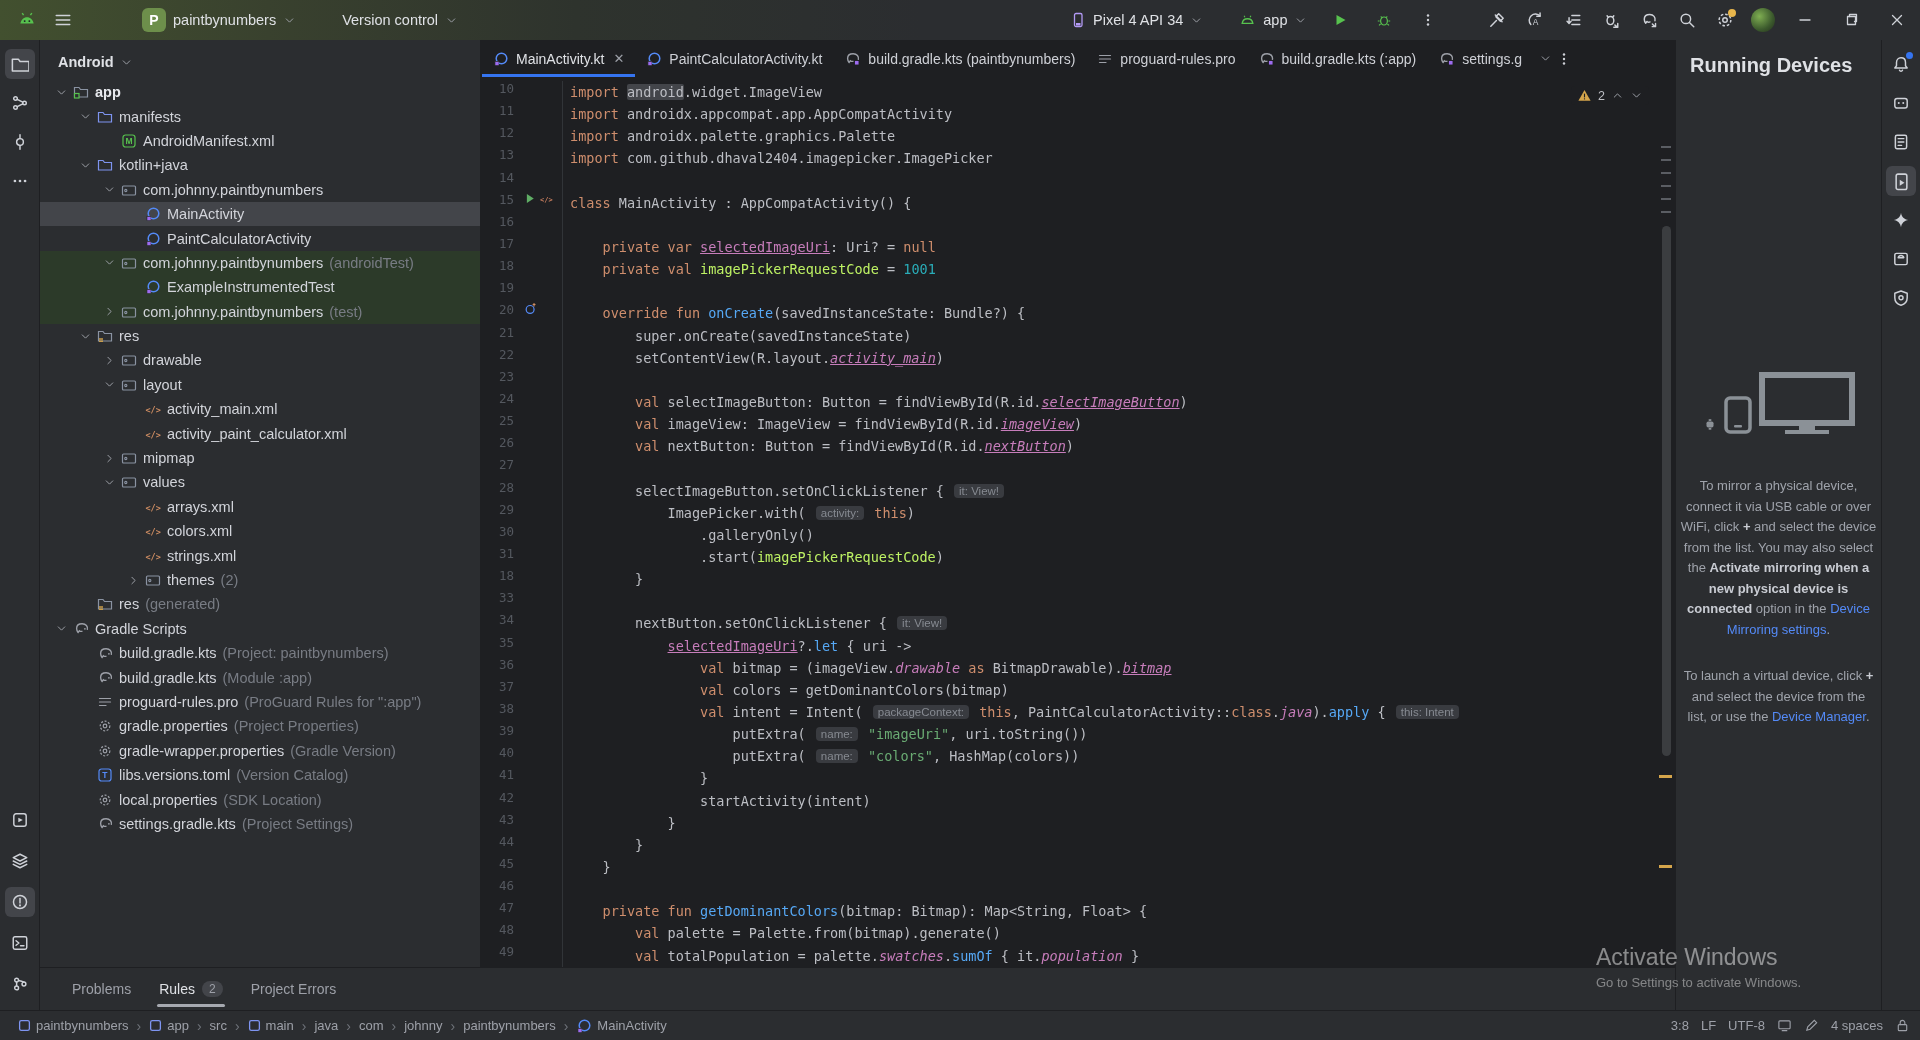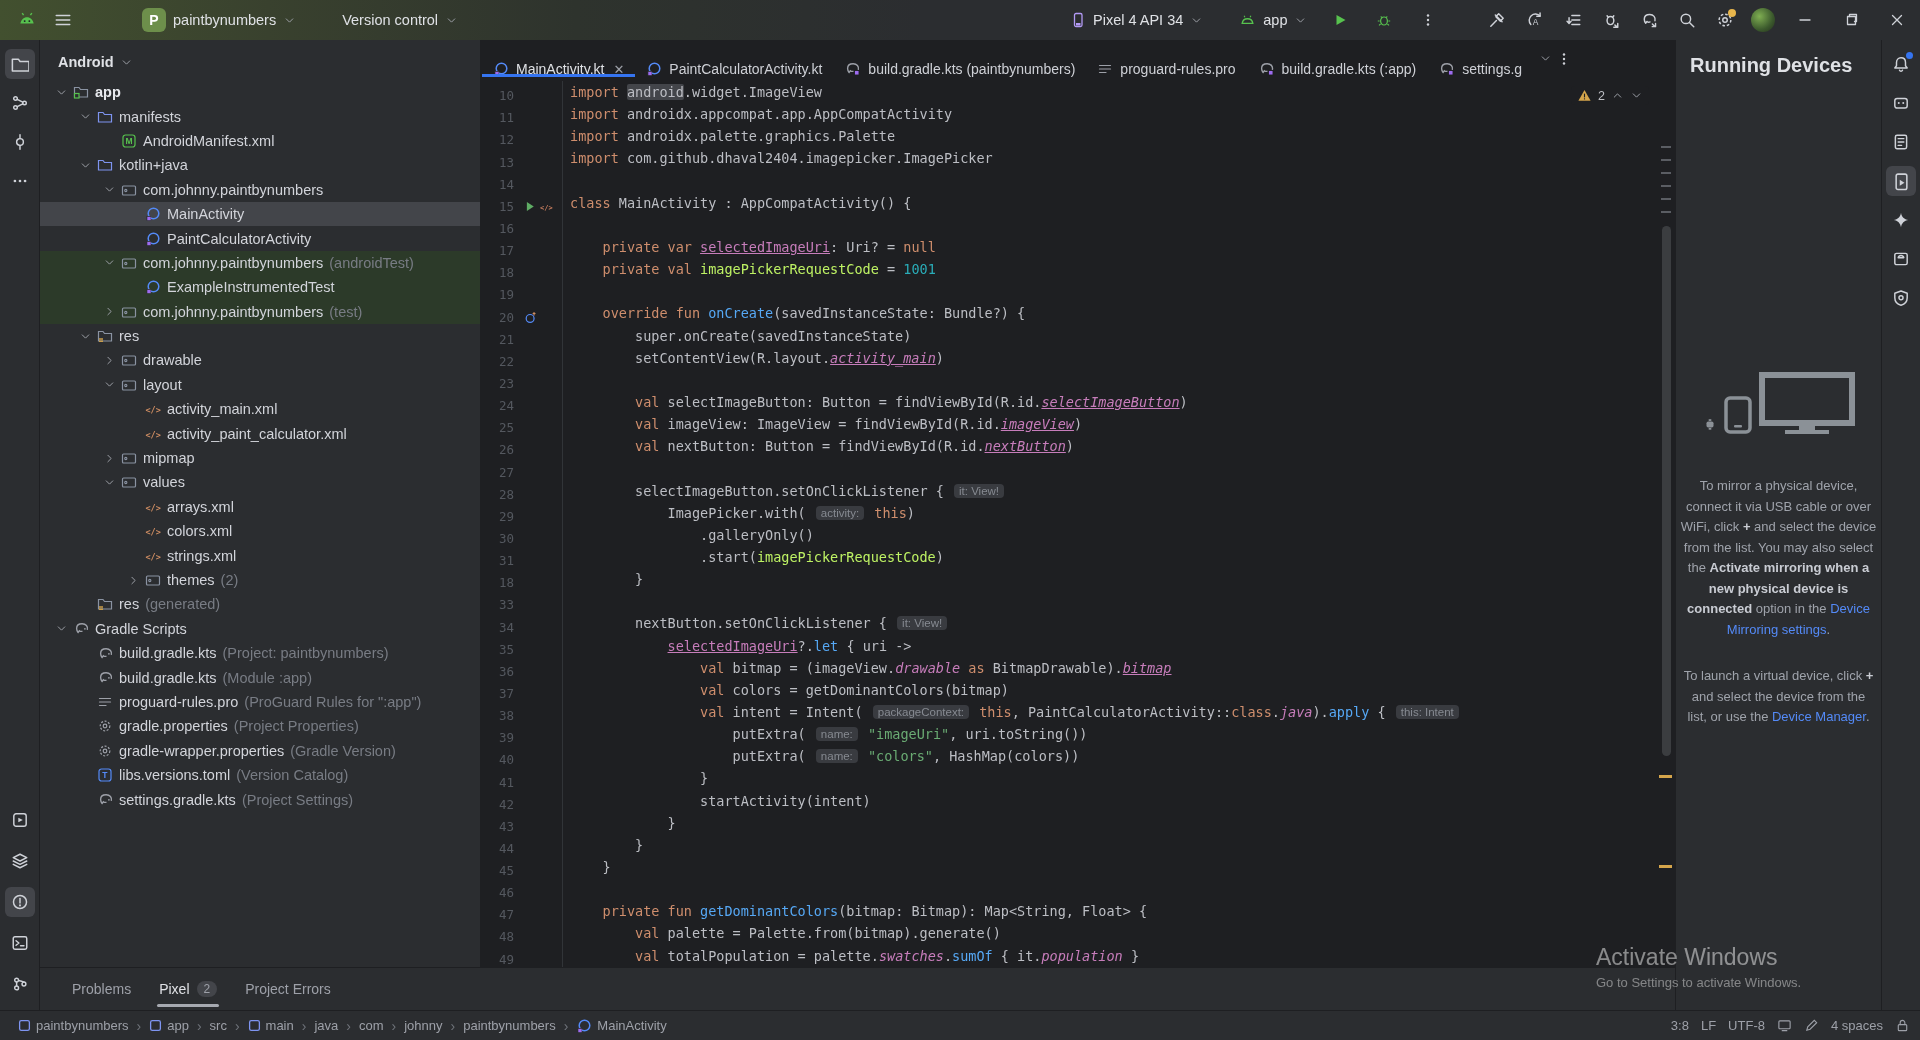--- a/index.html
+++ b/index.html
@@ -45,28 +45,28 @@
   .tree-chev{width:18px;display:flex;justify-content:center;flex:none}
   .tree-ic{width:22px;display:flex;justify-content:center;flex:none}
   .tree-lab{margin-left:3px}
   .tree-lab.bold{font-weight:bold;color:#e8eaee}
   .tree-ann{color:#787c84;margin-left:6px}
 
   
   #editor{position:absolute;left:480px;top:40px;width:1195px;height:927px;background:#1e1f22}
   #tabbar{height:38px;display:flex;align-items:stretch;border-bottom:1px solid #1e1f22;
     background:#1e1f22;padding-left:2px}
-  .tab{display:flex;align-items:flex-end;gap:7px;padding:0 11px;font-size:14px;color:#ced0d6;
+  .tab{display:flex;align-items:center;gap:7px;padding:0 11px;font-size:14px;color:#ced0d6;
     position:relative;cursor:default;white-space:nowrap}
   .tab.active{color:#dfe1e5}
   .tab.active::after{content:"";position:absolute;left:0;right:0;bottom:0;height:3px;background:#3574f0}
   .tab .close{color:#9da0a8;font-size:13px;margin-left:2px}
   .tab-extra{display:flex;align-items:center;gap:4px;padding:0 6px}
   #code-wrap{position:relative;height:889px;overflow:hidden;padding-top:3px}
-  .cl{display:flex;height:22.15px;align-items:flex-end;font-family:"DejaVu Sans Mono",monospace;font-size:13.5px}
+  .cl{display:flex;height:22.15px;align-items:flex-start;font-family:"DejaVu Sans Mono",monospace;font-size:13.5px}
   .cl-num{width:40px;flex:none;text-align:right;padding-right:6px;color:#54585f;font-size:12.5px}
   .cl-gut{width:42px;flex:none;display:flex;align-items:center;gap:3px;padding-left:4px}
   .cl-code{flex:1;white-space:pre;border-left:1px solid #313438;padding-left:7px;height:100%;
     display:flex;align-items:center}
   .s-k{color:#cf8e6d}.s-d{color:#bcbec4}.s-p{color:#bef264}
   .s-pu{color:#c77dbb;text-decoration:underline}
   .s-pi{color:#c77dbb;font-style:italic}
   .s-pui{color:#c77dbb;font-style:italic;text-decoration:underline}
   .s-f{color:#56a8f5}.s-fi{color:#56a8f5;}
   .s-n{color:#2aacb8}.s-s{color:#6aab73}
@@ -697,20 +697,31 @@
               <rect x="2" y="2" width="12" height="12" rx="2.5" stroke="#548af7" stroke-width="1.2"></rect>
               <text x="5.2" y="11.3" font-size="8.5" fill="#548af7" font-family="sans-serif" font-weight="bold">T</text>
             </svg>
           </span>
           <span class="tree-lab">libs.versions.toml</span>
           <span class="tree-ann">(Version Catalog)</span>
         </div>
         <div class="tree-row" style="padding-left:36px">
           <span class="tree-chev"></span>
           <span class="tree-ic">
+            <svg width="16" height="16" viewBox="0 0 16 16" fill="none">
+              <circle cx="8" cy="8" r="4.8" stroke="#9da0a8" stroke-width="1.2" stroke-dasharray="2 1.6"></circle>
+              <circle cx="8" cy="8" r="1.8" stroke="#9da0a8" stroke-width="1.2"></circle>
+            </svg>
+          </span>
+          <span class="tree-lab">local.properties</span>
+          <span class="tree-ann">(SDK Location)</span>
+        </div>
+        <div class="tree-row" style="padding-left:36px">
+          <span class="tree-chev"></span>
+          <span class="tree-ic">
             <svg width="17" height="17" viewBox="0 0 16 16" fill="none">
               <path d="M13.5 9.3c.8-3.3-1.4-5.8-4.9-5.8-3.3 0-5.2 1.9-5.2 4.5 0 1.5.6 2.8 1.4 3.7l1.2-1.6c.5.4 1.7.9 2.9.4" stroke="#9da0a8" stroke-width="1.3" fill="none"></path>
               <circle cx="11.2" cy="8.3" r=".8" fill="#9da0a8"></circle>
             </svg>
           </span>
           <span class="tree-lab">settings.gradle.kts</span>
           <span class="tree-ann">(Project Settings)</span>
         </div>
       </div>
   </section>
@@ -1046,21 +1057,21 @@
           <div class="stripe-warn" style="top:787px"></div>
         </div>
     </div>
   </section>
 
   <div id="problems-bar">
       <div class="pb-tab">
         <span>Problems</span>
       </div>
       <div class="pb-tab active">
-        <span>Pixel</span>
+        <span>Rules</span>
         <span class="pb-badge">2</span>
       </div>
       <div class="pb-tab">
         <span>Project Errors</span>
       </div>
     </div>
 
   <aside id="right-panel">
     <div id="rp-title">Running Devices</div>
     <div id="rp-illustration">

